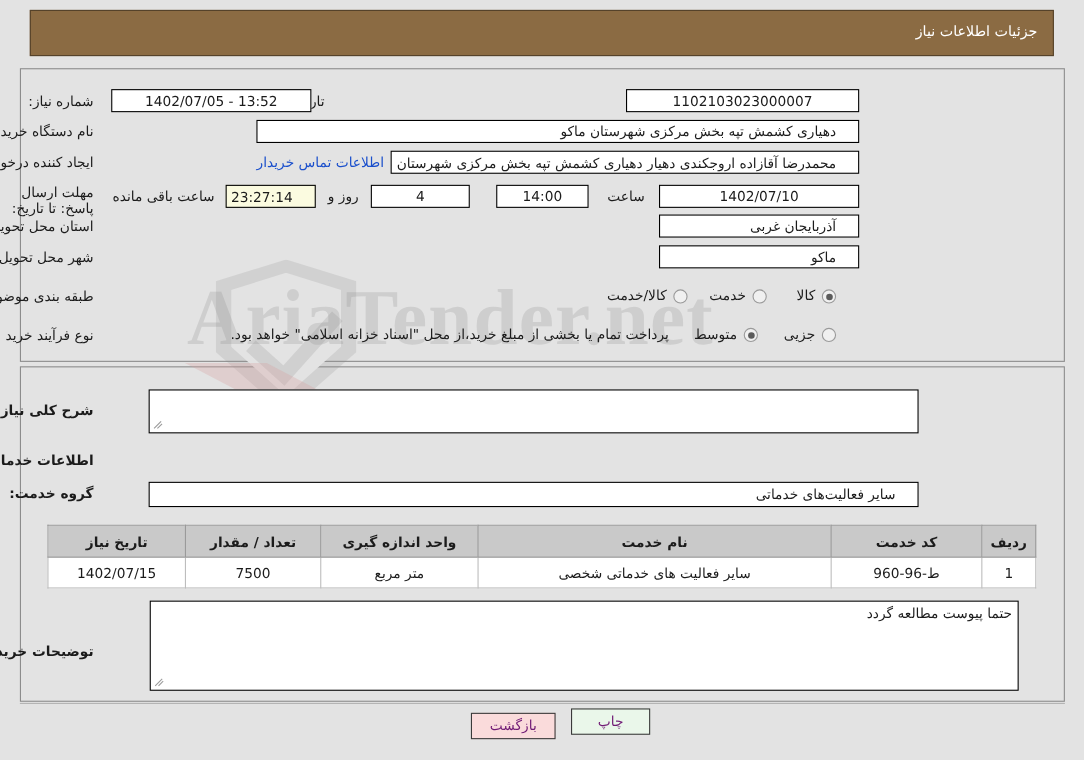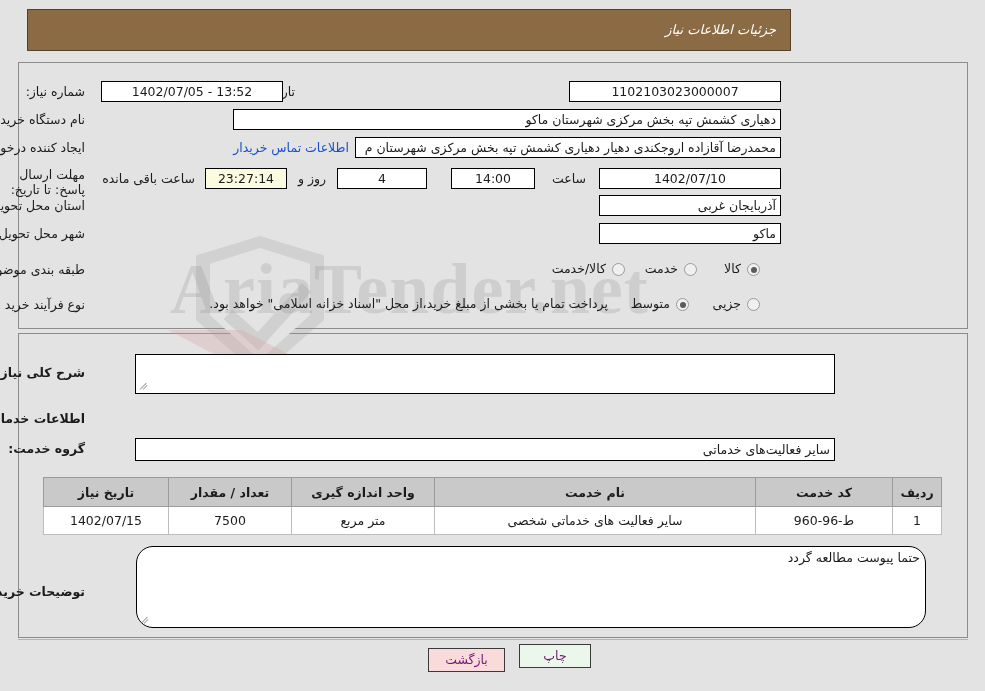--- a/index.html
+++ b/index.html
@@ -74,27 +74,26 @@
     height: 46px;
     background: rgba(214,160,160,0.30);
     clip-path: polygon(0% 0%, 62% 0%, 62% 0%, 100% 52%, 62% 100%, 0% 100%, 38% 52%);
   }
 
   
   .titlebar {
     position: absolute;
     left: 27px;
     top: 9px;
-    width: 764px;
+    width: 931px;
     height: 42px;
     background: #8b6b43;
     border: 1px solid #55422a;
     box-sizing: border-box;
     z-index: 2;
-    font-style: italic;
   }
   .titlebar-text {
     position: absolute;
     right: 14px;
     top: 12px;
     color: #ffffff;
     font-size: 13px;
   }
 
   
@@ -120,21 +119,21 @@
 
   .fld {
     position: absolute;
     background: #ffffff;
     border: 1px solid #000000;
     box-sizing: border-box;
     height: 21px;
     line-height: 19px;
     font-size: 12.5px;
     color: #1b1b1b;
-    padding: 0 4px;
+    padding: 0 20px;
     white-space: nowrap;
     overflow: hidden;
     z-index: 6;
   }
   .fld-center { text-align: center; }
   .fld-right  { text-align: right; }
   .fld-yellow { background: #fbfbe0; }
 
   .link {
     position: absolute;
@@ -353,20 +352,20 @@
       <td>ط-96-960</td>
       <td>سایر فعالیت های خدماتی شخصی</td>
       <td>متر مربع</td>
       <td>7500</td>
       <td>1402/07/15</td>
     </tr>
   </tbody>
 </table>
 
 <div class="lbl lbl-bold" style="right:900px; top:584px;">توضیحات خریدار:</div>
-<div class="ta" style="right:59px; top:546px; width:790px; height:82px;border-radius:17px;">
+<div class="ta" style="right:59px; top:546px; width:790px; height:82px;">
   <span>حتما پیوست مطالعه گردد</span>
   <span class="resize"></span>
 </div>
 
 <div class="footdiv"></div>
 <div class="btn btn-print">چاپ</div>
 <div class="btn btn-back">بازگشت</div>
 
 </body></html>

